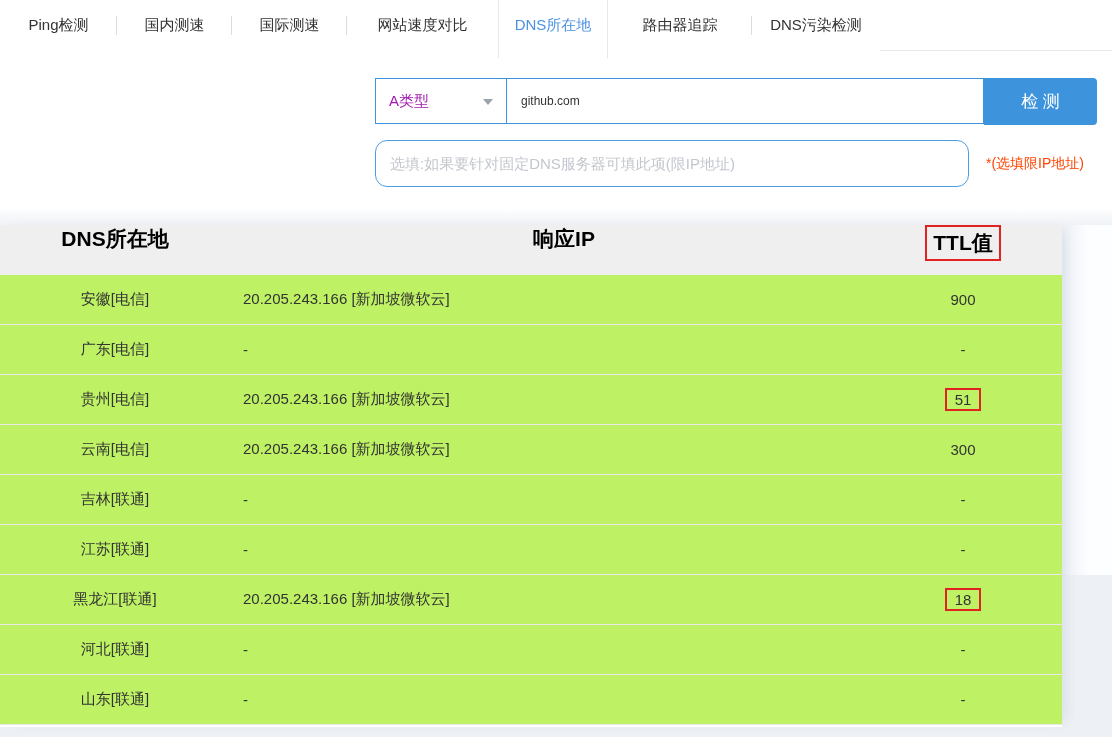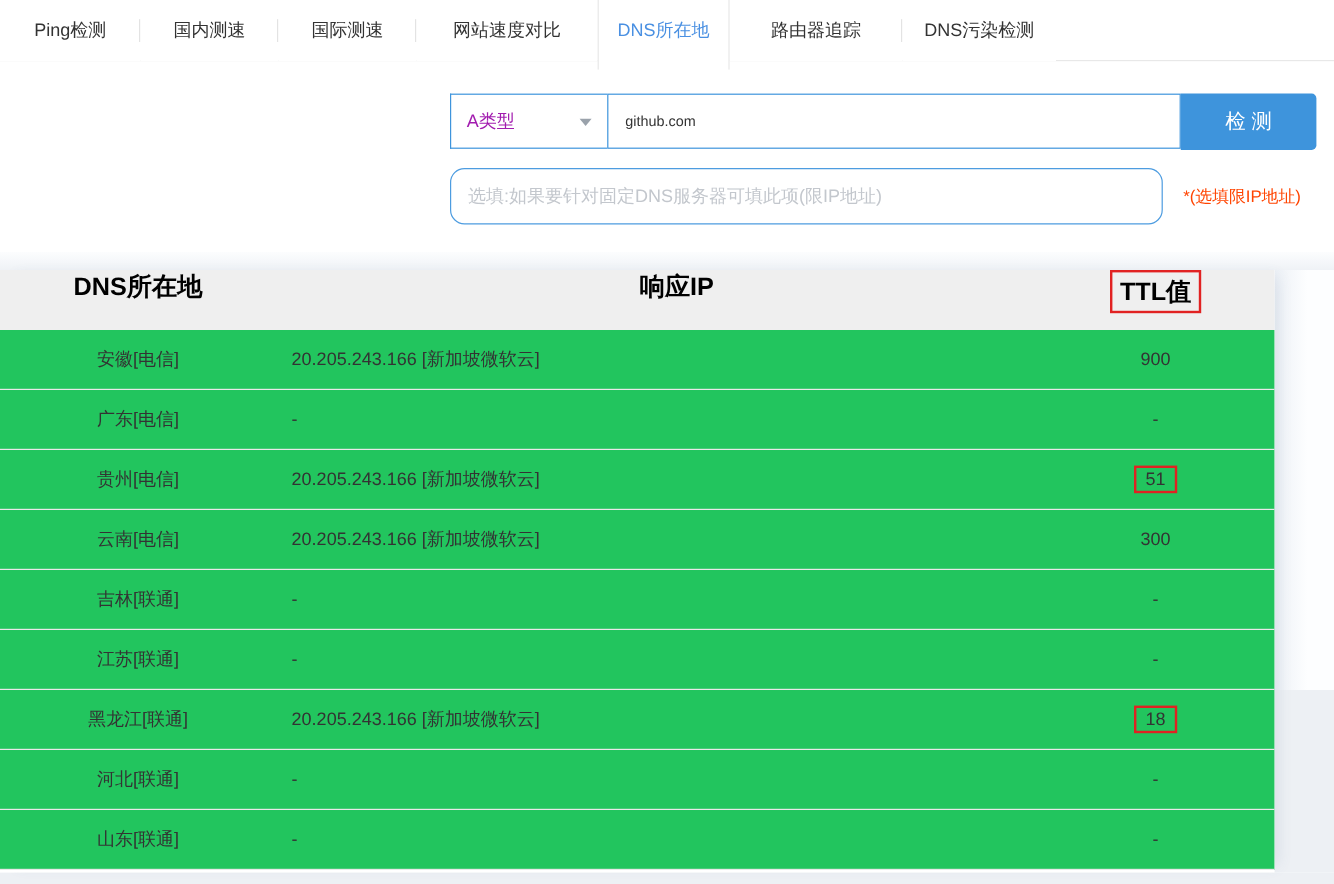--- a/index.html
+++ b/index.html
@@ -110,21 +110,21 @@
     box-shadow:8px 0 12px -6px rgba(70,100,140,0.14);
   }
   .thead {
     height:50px; background:#efefef;
     display:flex; align-items:flex-start;
     font-weight:bold; font-size:21px; color:#000000;
   }
   .trow {
     height:50px; display:flex; align-items:center;
     border-bottom:1px solid #e9e9e9;
-    font-size:15px; color:#333; background:#22c55e;
+    font-size:15px; color:#333; background:#bef264;
   }
   .c1 { width:230px; text-align:center; }
   .c2 { flex:1; }
   .thead .c2 { text-align:center; }
   .trow  .c2 { text-align:left; padding-left:13px; }
   .c3 { width:130px; text-align:center; margin-right:34px; }
   .ttl-box {
     display:inline-block;
     border:2px solid #e12222;
     padding:2px 6px;

